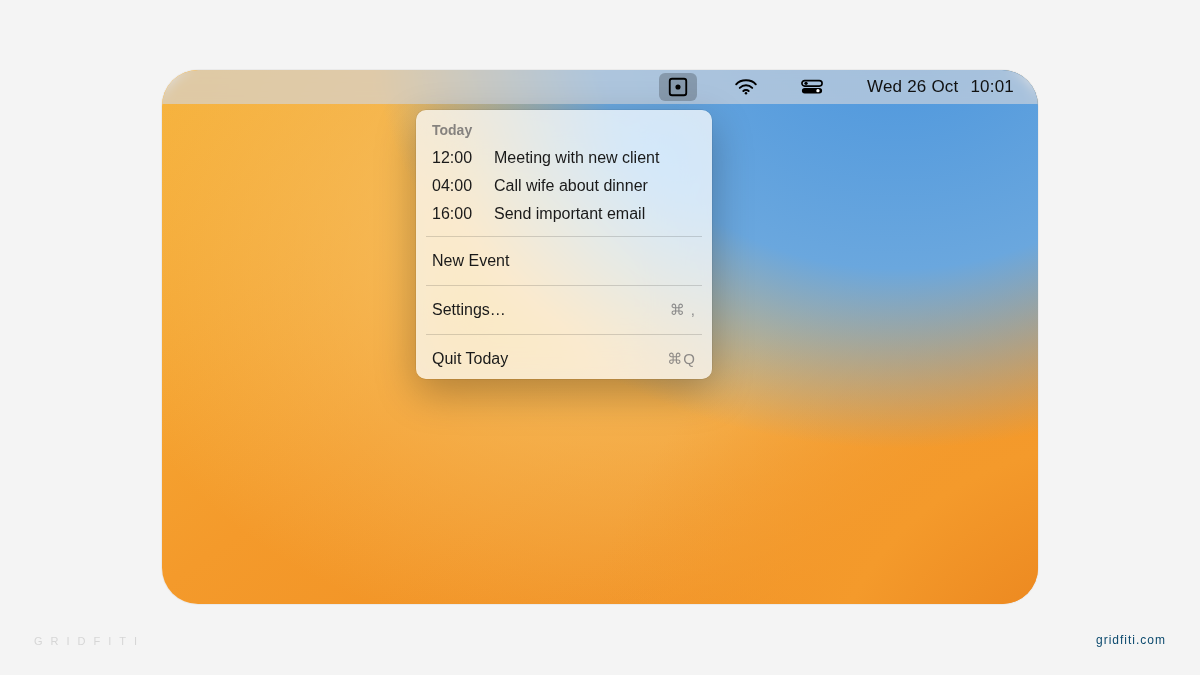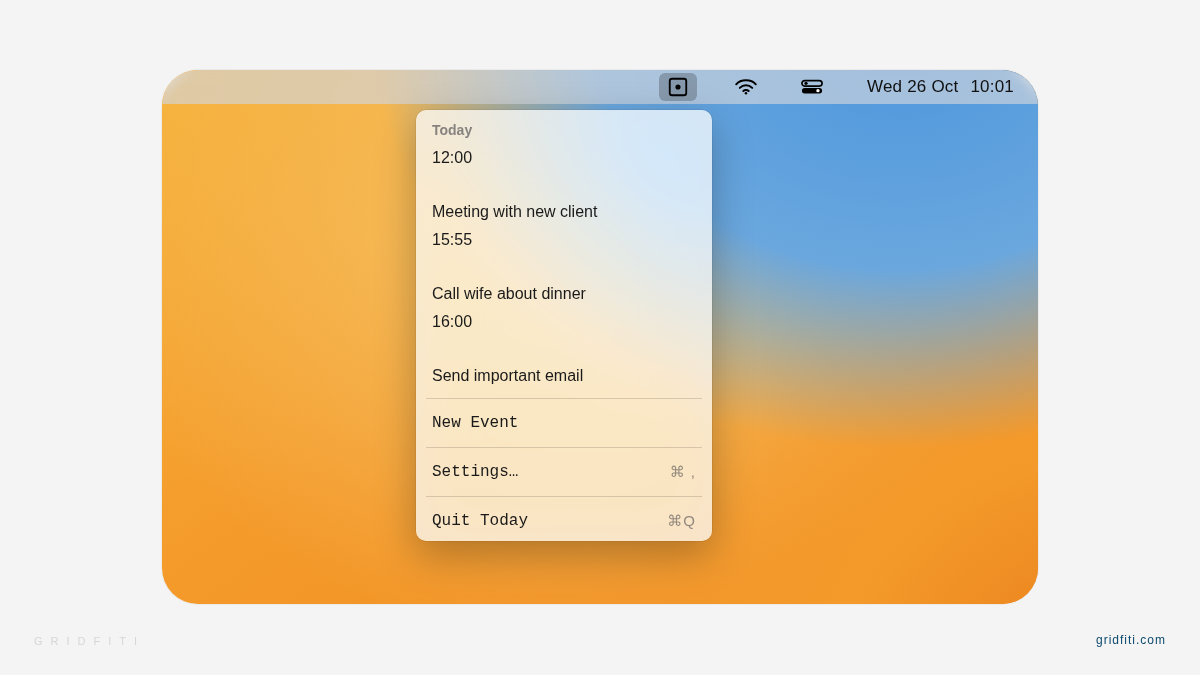--- a/index.html
+++ b/index.html
@@ -115,43 +115,42 @@
     backdrop-filter: blur(30px) saturate(160%);
   }
   .dropdown .section-title {
     font-size: 14px;
     font-weight: 600;
     color: rgba(60,60,67,0.6);
     padding: 4px 16px 6px;
   }
   .dropdown .event-row {
     display: flex;
-    gap: 32px;
+    gap: 16px;
     padding: 3px 16px;
     line-height: 22px;
-    flex-direction: column;
   }
   .dropdown .event-row .time {
     width: 46px;
     color: #1a1a1a;
     font-variant-numeric: tabular-nums;
   }
   .dropdown .event-row .title { flex: 1; }
   .dropdown .divider {
     height: 1px;
     background: rgba(0,0,0,0.14);
     margin: 8px 10px;
   }
   .dropdown .menu-row {
     display: flex;
     align-items: center;
     padding: 5px 16px;
     line-height: 22px;
   }
-  .dropdown .menu-row .label { flex: 1; font-family: Liberation Mono, monospace; }
+  .dropdown .menu-row .label { flex: 1; }
   .dropdown .menu-row .shortcut {
     color: rgba(60,60,67,0.55);
     font-size: 15px;
     letter-spacing: 1px;
   }
 </style>
 </head>
 <body>
 
 <div class="screenshot">
@@ -193,21 +192,21 @@
   </div>
 
   <div class="dropdown">
     <div class="section-title">Today</div>
 
     <div class="event-row">
       <span class="time">12:00</span>
       <span class="title">Meeting with new client</span>
     </div>
     <div class="event-row">
-      <span class="time">15:55</span>
+      <span class="time">04:00</span>
       <span class="title">Call wife about dinner</span>
     </div>
     <div class="event-row">
       <span class="time">16:00</span>
       <span class="title">Send important email</span>
     </div>
 
     <div class="divider"></div>
 
     <div class="menu-row">

